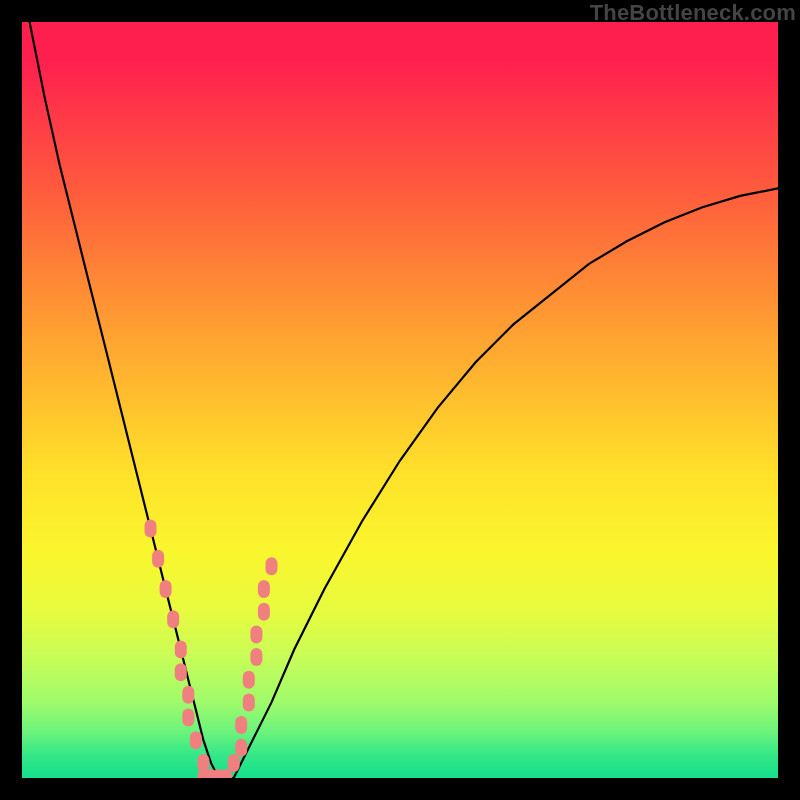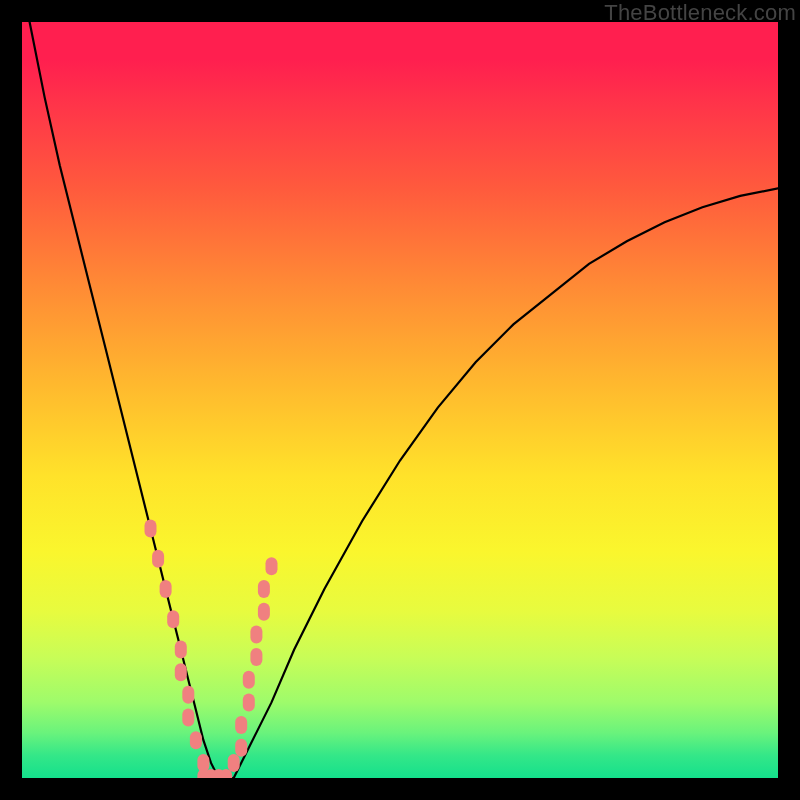--- a/index.html
+++ b/index.html
@@ -45,21 +45,21 @@
       #6af37c 94%,
       #34e788 97%,
       #14e08c 100%
     );
   }
   .watermark {
     position: absolute;
     top: 0;
     right: 4px;
     font-size: 22px;
-    font-weight: 400;
+    font-weight: 700;
     color: #444;
     letter-spacing: 0.2px;
     user-select: none;
   }
   svg.curve {
     position: absolute;
     inset: 0;
     width: 100%;
     height: 100%;
   }

